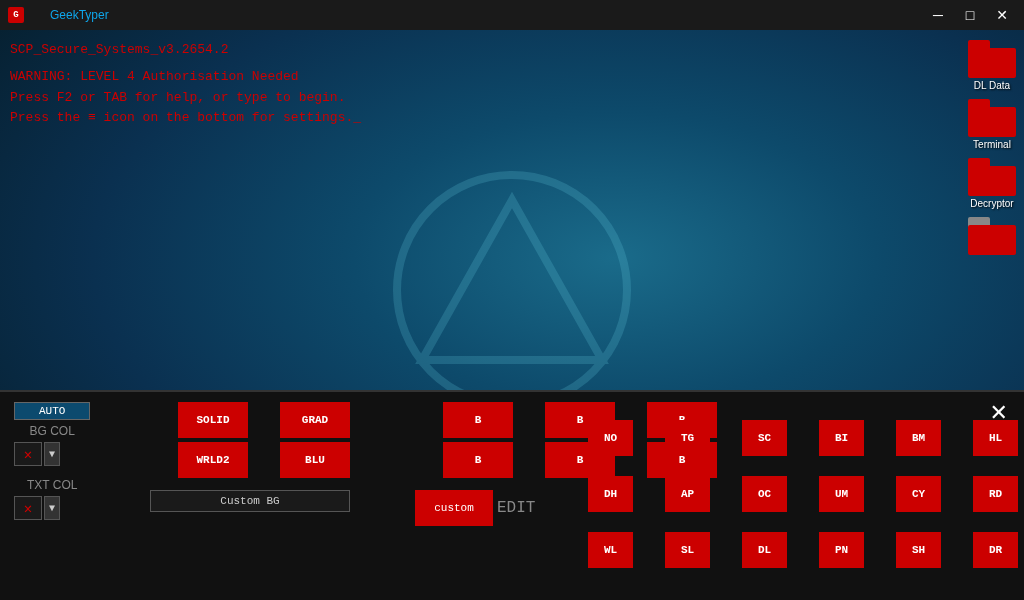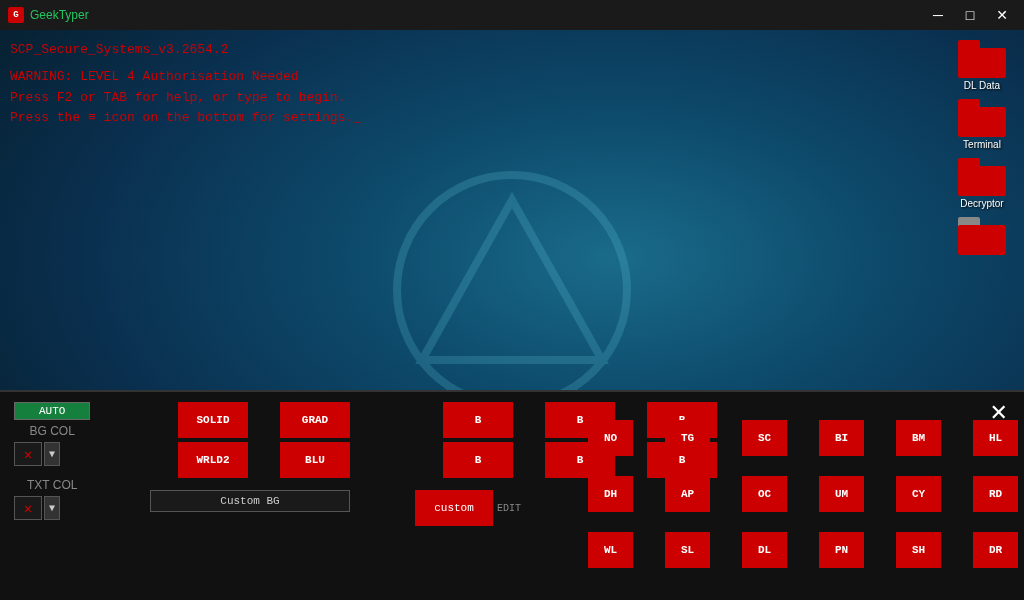--- a/index.html
+++ b/index.html
@@ -34,23 +34,24 @@
     #titlebar-icon {
       width: 16px;
       height: 16px;
       background: #cc0000;
       border-radius: 2px;
       display: flex;
       align-items: center;
       justify-content: center;
     }
     #titlebar-title {
-      color: #22c55e;
+      color: #0ea5e9;
       font-size: 12px;
       font-family: Segoe UI, Arial, sans-serif;
+      margin-left: 20px;
     }
     #titlebar-controls {
       display: flex;
       gap: 4px;
     }
     .titlebar-btn {
       width: 28px;
       height: 20px;
       background: transparent;
       border: none;
@@ -92,21 +93,21 @@
       left: 10px;
       color: #cc0000;
       font-size: 13px;
       line-height: 1.6;
     }
 
     
     #desktop-icons {
       position: absolute;
       top: 10px;
-      right: 18px;
+      right: 8px;
       display: flex;
       flex-direction: column;
       gap: 8px;
       align-items: center;
     }
     .desktop-icon {
       display: flex;
       flex-direction: column;
       align-items: center;
       cursor: pointer;
@@ -171,21 +172,21 @@
     
     #color-controls {
       position: absolute;
       left: 14px;
       top: 10px;
       display: flex;
       flex-direction: column;
       gap: 4px;
     }
     .auto-btn {
-      background: #15803d;
+      background: #0c4a6e;
       color: #fff;
       border: 1px solid #666;
       padding: 2px 24px;
       font-size: 11px;
       cursor: pointer;
       font-family: 'Courier New', monospace;
     }
     .color-label {
       color: #888;
       font-size: 12px;
@@ -298,21 +299,21 @@
       height: 36px;
       font-size: 11px;
       font-family: 'Courier New', monospace;
       cursor: pointer;
       display: flex;
       align-items: center;
       justify-content: center;
     }
     .edit-label {
       color: #888;
-      font-size: 10px;
+      font-size: 16px;
       font-family: 'Courier New', monospace;
     }
 
     
     #hamburger {
       position: absolute;
       bottom: 2px;
       right: 6px;
       color: #ccc;
       font-size: 18px;

